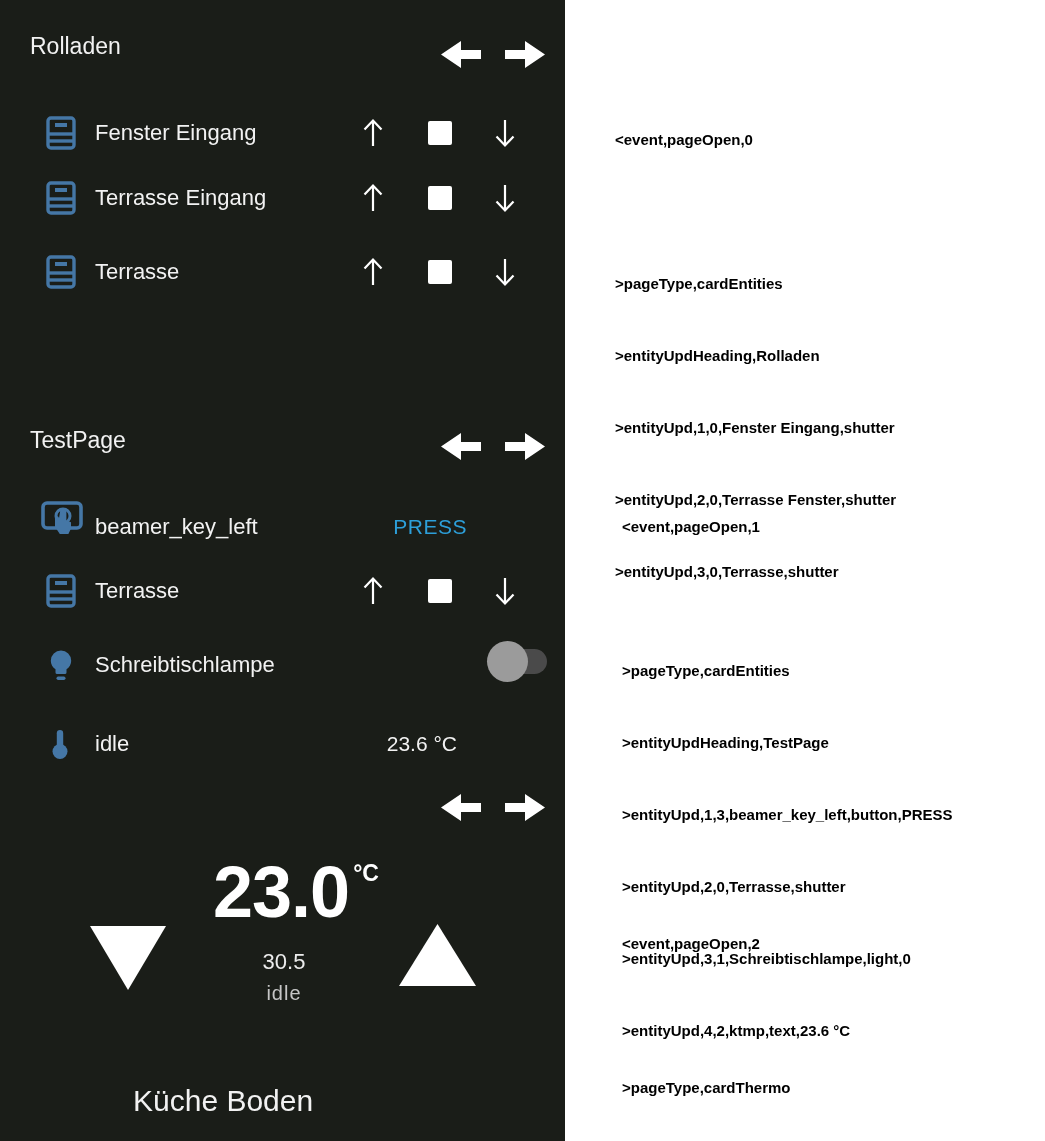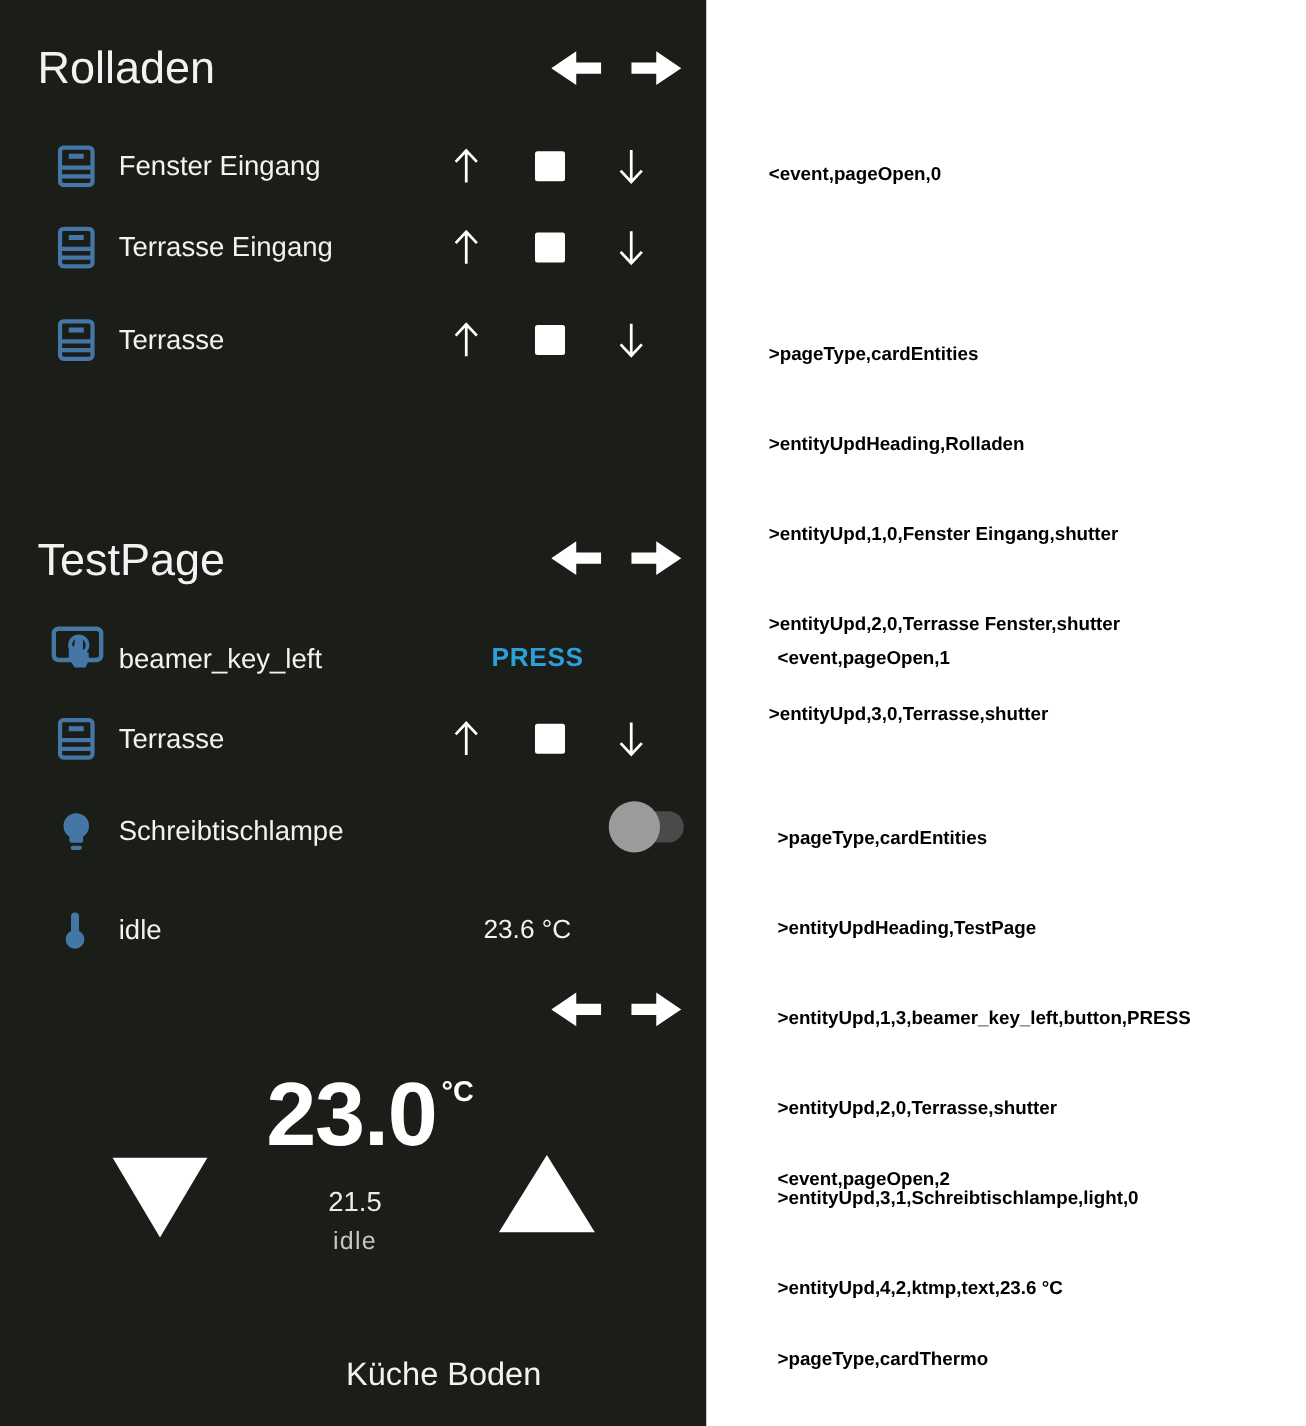--- a/index.html
+++ b/index.html
@@ -5,38 +5,38 @@
   :root{
     --panel-bg:#1a1d18; --panel-text:#f2f2f2; --icon-blue:#4577a6;
     --press-blue:#2d9fd9; --value-dim:#c6c6c6; --toggle-track:#4a4a4a;
     --toggle-knob:#9b9b9b; --proto-text:#000000; --page-bg:#ffffff;
   }
   *{box-sizing:border-box}
   body{margin:0;width:1045px;height:1141px;position:relative;overflow:hidden;
        background:var(--page-bg);font-family:"Liberation Sans",sans-serif}
   .abs{position:absolute}
   .panel{position:absolute;left:0;top:0;width:565px;height:1141px;background:var(--panel-bg)}
-  .heading{font-size:36px;color:var(--panel-text);line-height:1.1}
+  .heading{font-size:23px;color:var(--panel-text);line-height:1.1}
   .label{font-size:22px;color:var(--panel-text)}
   .vcenter{display:flex;align-items:center;height:48px}
   .row{position:absolute;left:0;width:497px;height:48px}
   .stroke-blue{stroke:var(--icon-blue);fill:none}
   .fill-blue{fill:var(--icon-blue)}
   .fill-white{fill:#ffffff}
   .stroke-white{stroke:#ffffff;fill:none}
   .stopsq{width:24px;height:24px;background:#ffffff;border-radius:2px}
-  .press{font-size:21px;font-weight:bold;color:var(--press-blue);letter-spacing:.5px}
+  .press{font-size:21px;font-weight:normal;color:var(--press-blue);letter-spacing:.5px}
   .value{font-size:21px;color:var(--panel-text)}
   .toggle-track{position:absolute;left:8px;top:2px;width:52px;height:25px;border-radius:13px;background:var(--toggle-track)}
   .toggle-knob{position:absolute;left:0;top:-6px;width:41px;height:41px;border-radius:50%;background:var(--toggle-knob)}
   .bigtemp{font-size:72px;font-weight:bold;color:#ffffff;line-height:1;letter-spacing:-1px}
   .tempunit{font-size:23px;font-weight:bold;color:#ffffff;margin-top:4px;margin-left:4px}
   .settemp{font-size:22px;color:#ececec;text-align:center}
   .statetxt{font-size:20px;color:var(--value-dim);text-align:center;letter-spacing:1px}
-  .thermotitle{font-size:26px;color:var(--panel-text);text-align:right}
+  .thermotitle{font-size:30px;color:var(--panel-text);text-align:left}
   .proto{position:absolute;font-family:"Liberation Sans",sans-serif;font-weight:bold;
          font-size:15px;line-height:24px;color:var(--proto-text);white-space:pre}
   .proto-gap{height:24px}
 </style>
 </head>
 <body>
 
 <div class="panel">
 
   <div>
@@ -219,21 +219,21 @@
       <svg width="76" height="64" viewBox="0 0 76 64">
         <polygon class="fill-white" points="0,0 76,0 38,64"></polygon>
       </svg>
     </span>
     <span class="abs" style="left:399px;top:924px">
       <svg width="77" height="62" viewBox="0 0 77 62">
         <polygon class="fill-white" points="38.5,0 77,62 0,62"></polygon>
       </svg>
     </span>
 
-    <div class="abs settemp" style="left:184px;top:949px;width:200px">21.5</div>
+    <div class="abs settemp" style="left:184px;top:949px;width:200px">30.5</div>
     <div class="abs statetxt" style="left:184px;top:982px;width:200px">idle</div>
     <div class="abs thermotitle" style="left:133px;top:1084px;width:300px">Küche Boden</div>
   </div>
 </div>
 
 <div>
 
   <div class="proto" style="left:615px;top:80px">
     <div>&lt;event,pageOpen,0</div>
     <div class="proto-gap"></div>

